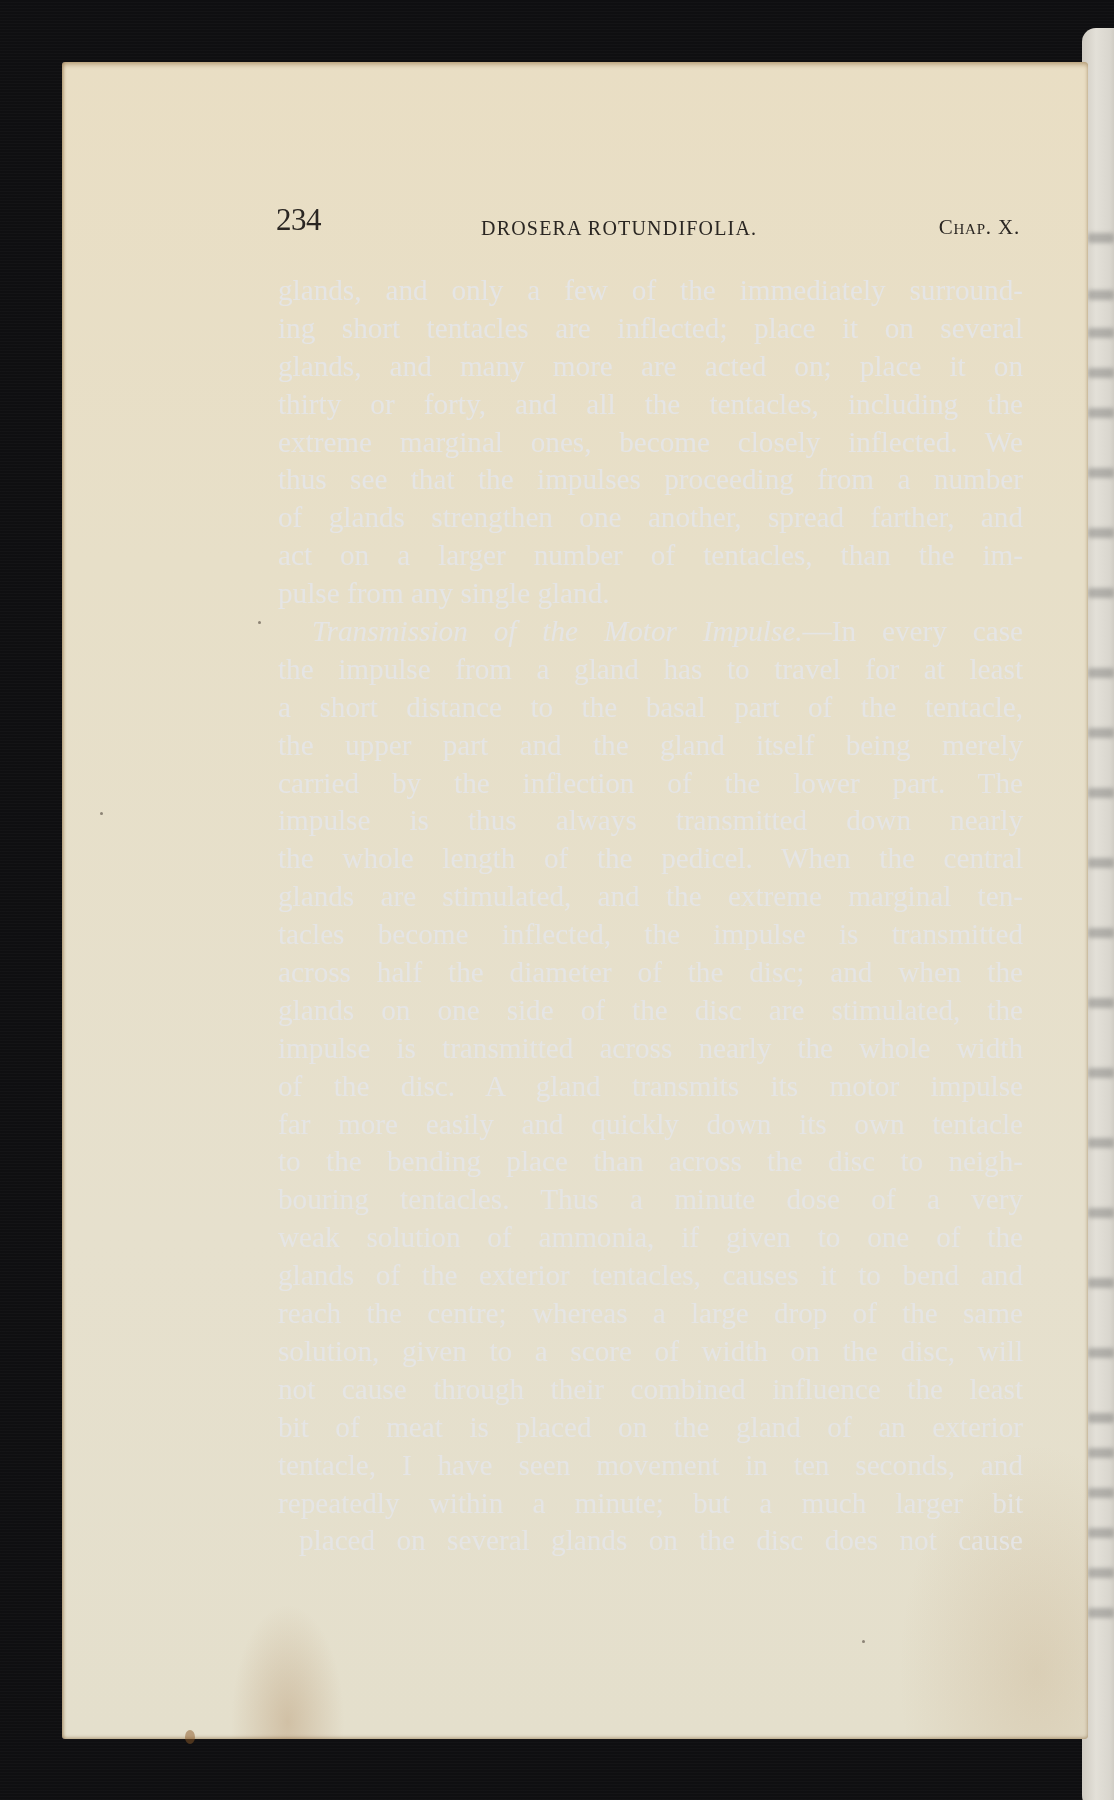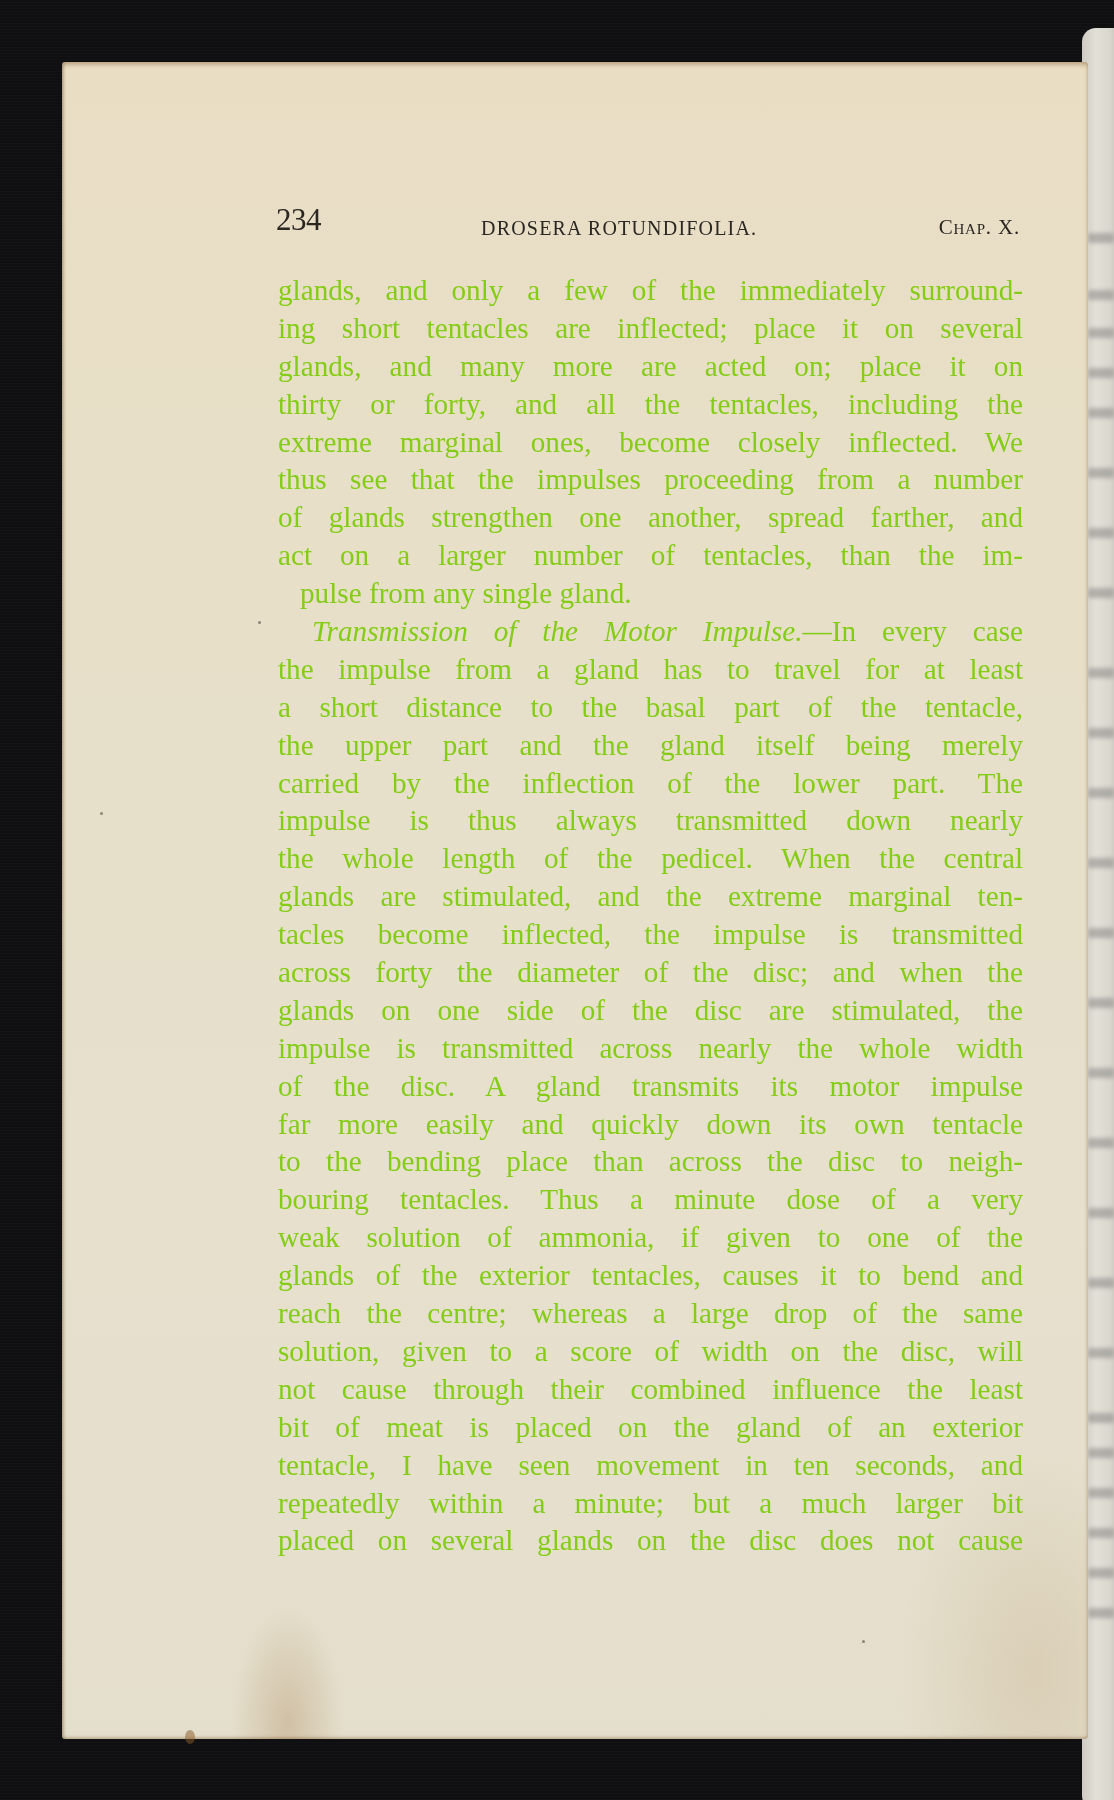--- a/index.html
+++ b/index.html
@@ -81,34 +81,33 @@
       font-size: 21px;
       font-variant: small-caps;
       letter-spacing: 0.8px;
       text-align: center;
     }
     .body-text {
       position: absolute;
       left: 278px;
       top: 272px;
       width: 745px;
-      color: #84cc16;
+      color: #e5e5e5;
       font-size: 29.2px;
       line-height: 37.9px;
     }
     .line {
       display: block;
       height: 37.9px;
       white-space: nowrap;
       text-align: justify;
       text-align-last: justify;
     }
     .line.last {
       text-align-last: left;
-      margin-left: 22px;
     }
     .line.indent {
       padding-left: 34px;
     }
     .italic {
       font-style: italic;
       margin-top: 24px;
     }
     .speck {
       position: absolute;
@@ -178,29 +177,29 @@
   <span class="line indent" style="word-spacing: 0px;"><span class="italic">Transmission of the Motor Impulse.</span><span>—In every case</span></span>
 
   <span class="line" style="word-spacing: 0px;">the impulse from a gland has to travel for at least</span>
   <span class="line" style="word-spacing: 0px;">a short distance to the basal part of the tentacle,</span>
   <span class="line" style="word-spacing: 0px;">the upper part and the gland itself being merely</span>
   <span class="line" style="word-spacing: 0px;">carried by the inflection of the lower part. The</span>
   <span class="line" style="word-spacing: 0px;">impulse is thus always transmitted down nearly</span>
   <span class="line" style="word-spacing: 0px;">the whole length of the pedicel. When the central</span>
   <span class="line" style="word-spacing: 0px;">glands are stimulated, and the extreme marginal ten-</span>
   <span class="line" style="word-spacing: 0px;">tacles become inflected, the impulse is transmitted</span>
-  <span class="line" style="word-spacing: 0px;">across forty the diameter of the disc; and when the</span>
+  <span class="line" style="word-spacing: 0px;">across half the diameter of the disc; and when the</span>
   <span class="line" style="word-spacing: 0px;">glands on one side of the disc are stimulated, the</span>
   <span class="line" style="word-spacing: 0px;">impulse is transmitted across nearly the whole width</span>
   <span class="line" style="word-spacing: 0px;">of the disc. A gland transmits its motor impulse</span>
   <span class="line" style="word-spacing: 0px;">far more easily and quickly down its own tentacle</span>
   <span class="line" style="word-spacing: 0px;">to the bending place than across the disc to neigh-</span>
   <span class="line" style="word-spacing: 0px;">bouring tentacles. Thus a minute dose of a very</span>
   <span class="line" style="word-spacing: 0px;">weak solution of ammonia, if given to one of the</span>
   <span class="line" style="word-spacing: 0px;">glands of the exterior tentacles, causes it to bend and</span>
   <span class="line" style="word-spacing: 0px;">reach the centre; whereas a large drop of the same</span>
   <span class="line" style="word-spacing: 0px;">solution, given to a score of width on the disc, will</span>
   <span class="line" style="word-spacing: 0px;">not cause through their combined influence the least</span>
   <span class="line" style="word-spacing: 0px;">bit of meat is placed on the gland of an exterior</span>
   <span class="line" style="word-spacing: 0px;">tentacle, I have seen movement in ten seconds, and</span>
   <span class="line" style="word-spacing: 0px;">repeatedly within a minute; but a much larger bit</span>
-  <span class="line" style="word-spacing: 0px;">placed on several glands on the disc does not cause</span>
+  <span class="line" style="word-spacing: 0px; margin-left: 21px;">placed on several glands on the disc does not cause</span>
 </div>
 
 </body></html>

